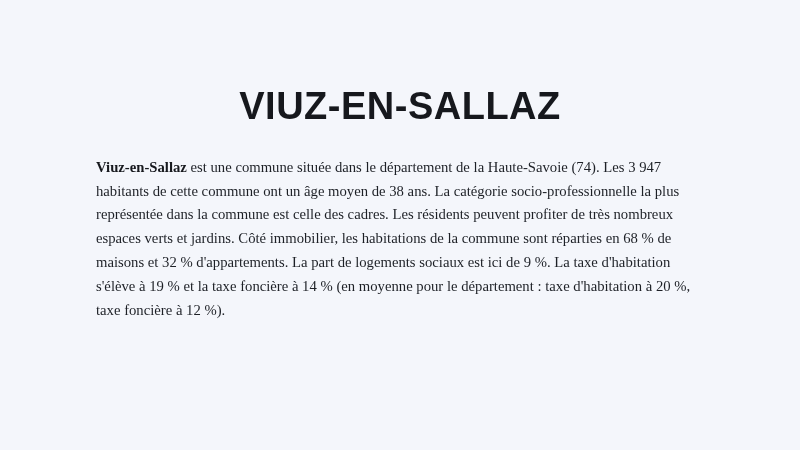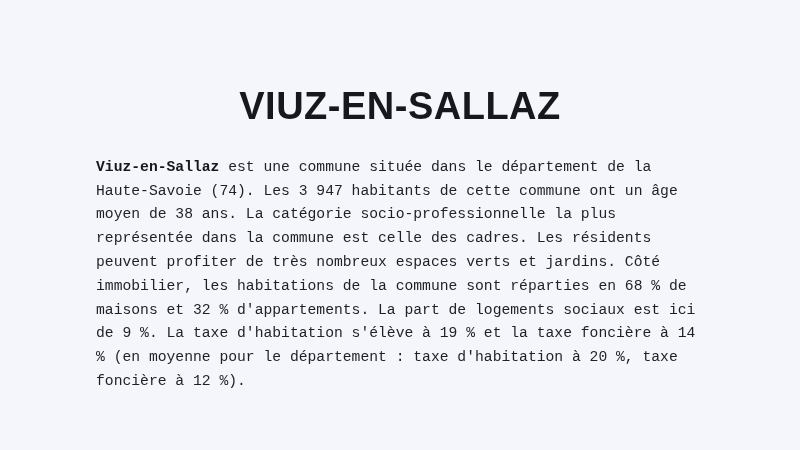--- a/index.html
+++ b/index.html
@@ -30,21 +30,21 @@
     letter-spacing: 0.5px;
     color: #16181d;
     font-family: "Liberation Sans", sans-serif;
   }
   .body-text {
     margin: 28px 0 0 0;
     font-size: 14.7px;
     line-height: 1.62;
     color: #1d2026;
     text-align: left;
-    font-family: Liberation Mono, monospace;
+    font-family: Liberation Serif, serif;
   }
   .body-text .lead {
     font-weight: bold;
     color: #16181d;
   }
 </style>
 </head>
 <body>
 
 <div class="page">

